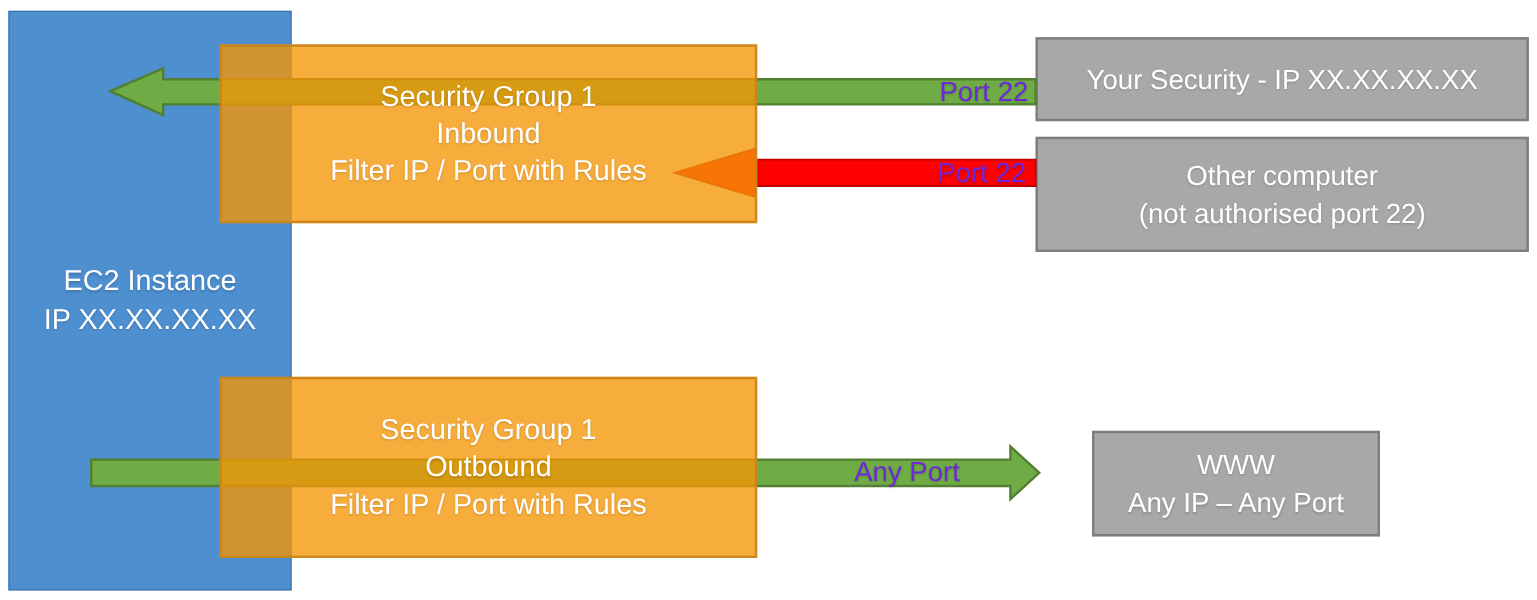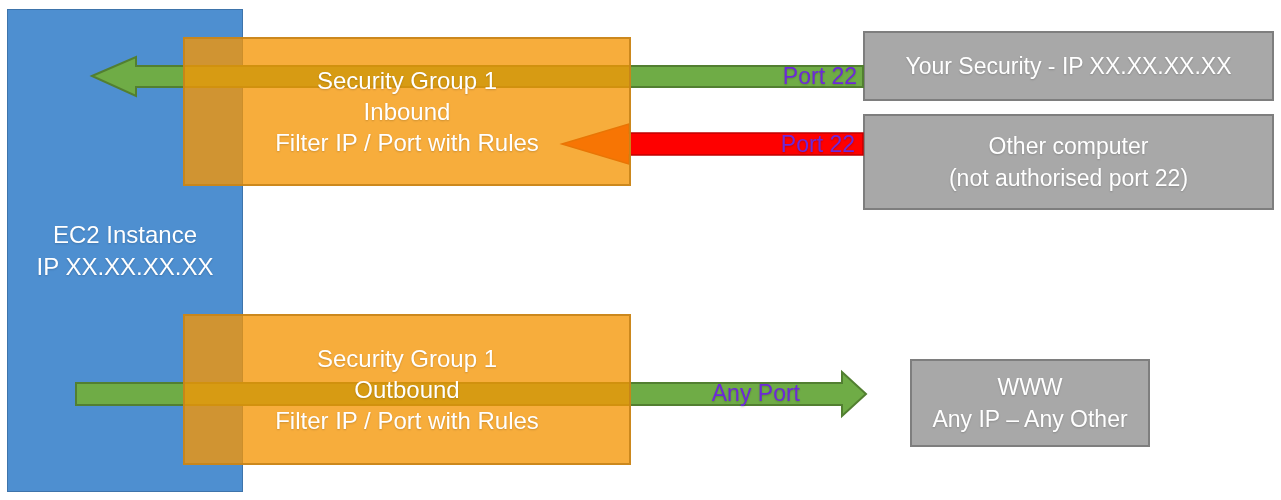--- a/index.html
+++ b/index.html
@@ -54,21 +54,21 @@
     <span>Your Security - IP XX.XX.XX.XX</span>
   </div>
 
   <div class="box gray-box other">
     <span>Other computer</span>
     <span>(not authorised port 22)</span>
   </div>
 
   <div class="box gray-box www">
     <span>WWW</span>
-    <span>Any IP – Any Other</span>
+    <span>Any IP – Any Port</span>
   </div>
 
   <svg class="arrows" width="1281" height="500" viewBox="0 0 1281 500">
     <polygon class="green-arrow" points="92,76 136,57 136,66 863,66 863,87 136,87 136,96" fill="#6FAC46"></polygon>
     <polygon class="red-arrow" points="562,144 629,124 629,133 863,133 863,155 629,155 629,164" fill="#FE0000"></polygon>
     <polygon class="green-arrow" points="76,383 842,383 842,372 866,394 842,416 842,405 76,405" fill="#6FAC46"></polygon>
   </svg>
 
   <div class="box orange-box inbound">
     <span>Security Group 1</span>

